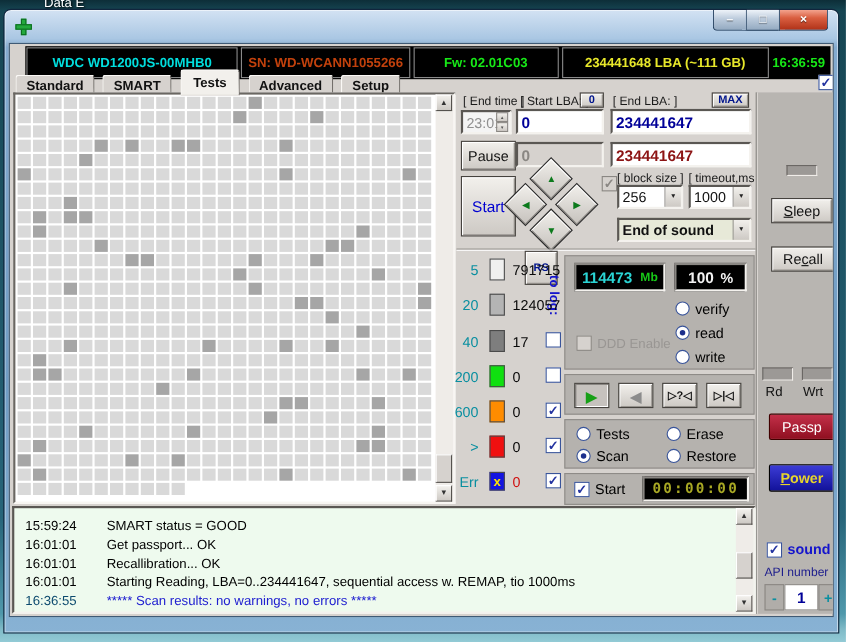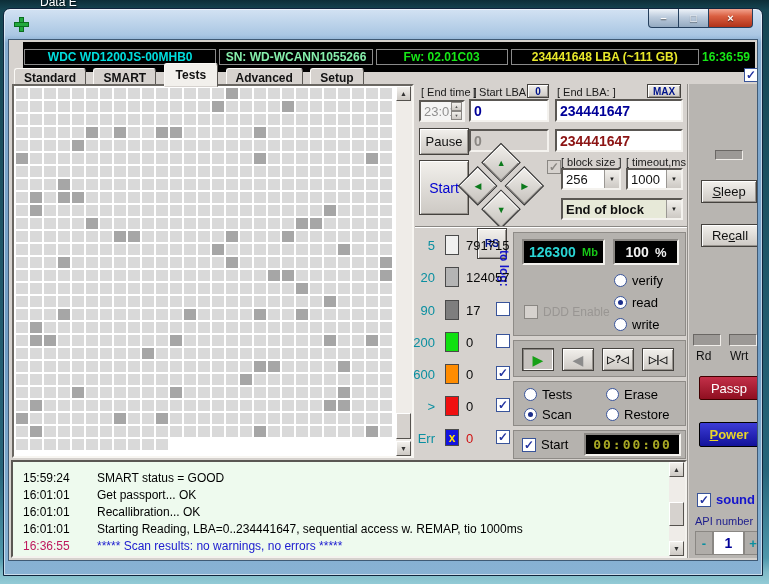--- a/index.html
+++ b/index.html
@@ -25,25 +25,25 @@
     color:#fff; font-size:11px; font-weight:bold; text-shadow:0 1px 1px rgba(0,0,0,.6); }
   .wbtn.min { width:31px; border-radius:0 0 0 4px; background:linear-gradient(#eef3f9,#bccbdc 45%,#94aac1); }
   .wbtn.max { width:29px; border-left:none; border-right:none; background:linear-gradient(#eef3f9,#bccbdc 45%,#94aac1); }
   .wbtn.close { width:45px; border-radius:0 0 4px 0; background:linear-gradient(#f3a48f,#da5f41 40%,#b03218); }
 
   .client { position:absolute; left:4px; right:4px; top:30px; bottom:14px; background:#d6d2ce;
     border:1px solid #3f5a75; overflow:hidden; }
 
   
   .infobar { position:absolute; left:14px; top:2px; right:2px; height:30px; background:#000;
-    display:flex; gap:3px; padding:1px;align-items:center; }
+    display:flex; gap:3px; padding:1px; }
   .seg { border:1px solid #8a8a8a; display:flex; align-items:center; justify-content:center;
     font-size:12px; font-weight:bold; white-space:nowrap; }
   .seg.model { width:197px; color:#00dede; }
-  .seg.serial { width:157px; color:#86efac; }
+  .seg.serial { width:157px; color:#c2410c; }
   .seg.fw { width:135px; color:#17e817; }
   .seg.cap { width:193px; color:#e8e82a; }
   .seg.time { flex:1; border:none; color:#17e817; justify-content:flex-end; padding-right:4px; }
 
   
   .tabbar { position:absolute; left:2px; top:23px; right:2px; height:21px; }
   .tab { position:relative; top:3px; display:inline-block; margin-left:3px; padding:2px 9px 2px;
     font-size:12px; font-weight:bold; color:#111; background:#d6d2ce;
     border:1px solid; border-color:#fbf9f6 #5a5753 #d6d2ce #fbf9f6; border-radius:3px 3px 0 0; }
   .tab.active { top:0; padding:4px 11px; background:#f2f0ec; z-index:2; }
@@ -989,38 +989,38 @@
     <div class="lbl" style="left:617px;top:116px;">[ timeout,ms ]</div>
     <div class="select" style="left:552px;top:128px;width:60px;height:22px;">
       <span>256</span>
       <span class="dd">▼</span>
     </div>
     <div class="select" style="left:617px;top:128px;width:57px;height:22px;">
       <span>1000</span>
       <span class="dd">▼</span>
     </div>
     <div class="select bold" style="left:552px;top:158px;width:122px;height:22px;">
-      <span>End of block</span>
+      <span>End of sound</span>
       <span class="dd">▼</span>
     </div>
 
     <div class="sep-h"></div>
 
     <div class="btn mini-btn" style="position:absolute;left:468px;top:188px;width:30px;height:31px;">RS</div>
     <div class="to-log">to log:</div>
 
     <div class="legend-label" style="left:398px;top:198px;">5</div>
     <div class="legend-box" style="left: 436px; top: 195px; background-color: rgb(240, 240, 239);"></div>
     <div class="legend-val" style="left:457px;top:198px;">791715</div>
 
     <div class="legend-label" style="left:398px;top:230px;">20</div>
     <div class="legend-box" style="left: 436px; top: 227px; background-color: rgb(180, 180, 180);"></div>
     <div class="legend-val" style="left:457px;top:230px;">124057</div>
 
-    <div class="legend-label" style="left:398px;top:263px;">90</div>
+    <div class="legend-label" style="left:398px;top:263px;">40</div>
     <div class="legend-box" style="left: 436px; top: 260px; background-color: rgb(126, 126, 126);"></div>
     <div class="legend-val" style="left:457px;top:263px;">17</div>
     <span class="checkbox" style="position:absolute;left:487px;top:262px;"></span>
 
     <div class="legend-label" style="left:398px;top:295px;">200</div>
     <div class="legend-box" style="left: 436px; top: 292px; background-color: rgb(16, 224, 16);"></div>
     <div class="legend-val" style="left:457px;top:295px;">0</div>
     <span class="checkbox" style="position:absolute;left:487px;top:294px;"></span>
 
     <div class="legend-label" style="left:398px;top:327px;">600</div>
@@ -1041,21 +1041,21 @@
     <div class="legend-box" style="left: 436px; top: 389px; height: 17px; display: flex; align-items: center; justify-content: center; color: rgb(255, 228, 0); font-weight: bold; font-size: 12px; background-color: rgb(20, 20, 224);">
         <span>x</span>
       </div>
     <div class="legend-val" style="left:457px;top:391px;color:#d01010;">0</div>
     <span class="checkbox" style="position:absolute;left:487px;top:390px;">
         <span>✓</span>
       </span>
 
     <div class="panel" style="left:504px;top:192px;width:173px;height:104px;">
       <div class="lcd" style="left:8px;top:6px;width:83px;height:26px;">
-        <span style="color:#2ad4d4;font-size:14px;">126300</span>
+        <span style="color:#2ad4d4;font-size:14px;">114473</span>
         <span style="color:#17c817;font-size:11px;margin-left:auto;">Mb</span>
       </div>
       <div class="lcd" style="left:99px;top:6px;width:66px;height:26px;justify-content:center;gap:6px;">
         <span style="color:#f2f2f2;font-size:14px;">100</span>
         <span style="color:#f2f2f2;font-size:13px;">%</span>
       </div>
       <div style="position:absolute;left:10px;top:72px;display:flex;align-items:center;gap:5px;">
         <span class="checkbox dis"></span>
         <span style="font-size:12px;color:#999693;">DDD Enable</span>
       </div>
@@ -1137,21 +1137,21 @@
       </div>
       <div class="log-row">
         <span class="log-time">16:01:01</span>
           <span class="log-text">Recallibration... OK</span>
       </div>
       <div class="log-row">
         <span class="log-time">16:01:01</span>
           <span class="log-text">Starting Reading, LBA=0..234441647, sequential access w. REMAP, tio 1000ms</span>
       </div>
       <div class="log-row hl">
-        <span class="log-time" style="color:#be185d;">16:36:55</span>
+        <span class="log-time" style="color:#0c4a6e;">16:36:55</span>
           <span class="log-text">***** Scan results: no warnings, no errors *****</span>
       </div>
       <div class="vscroll" style="right:0;top:0;bottom:0;">
         <div class="sb-btn" style="top:0;">▲</div>
         <div class="sb-thumb" style="top:40px;height:24px;"></div>
         <div class="sb-btn" style="bottom:0;">▼</div>
       </div>
     </div>
 
     <div class="sound-row">

